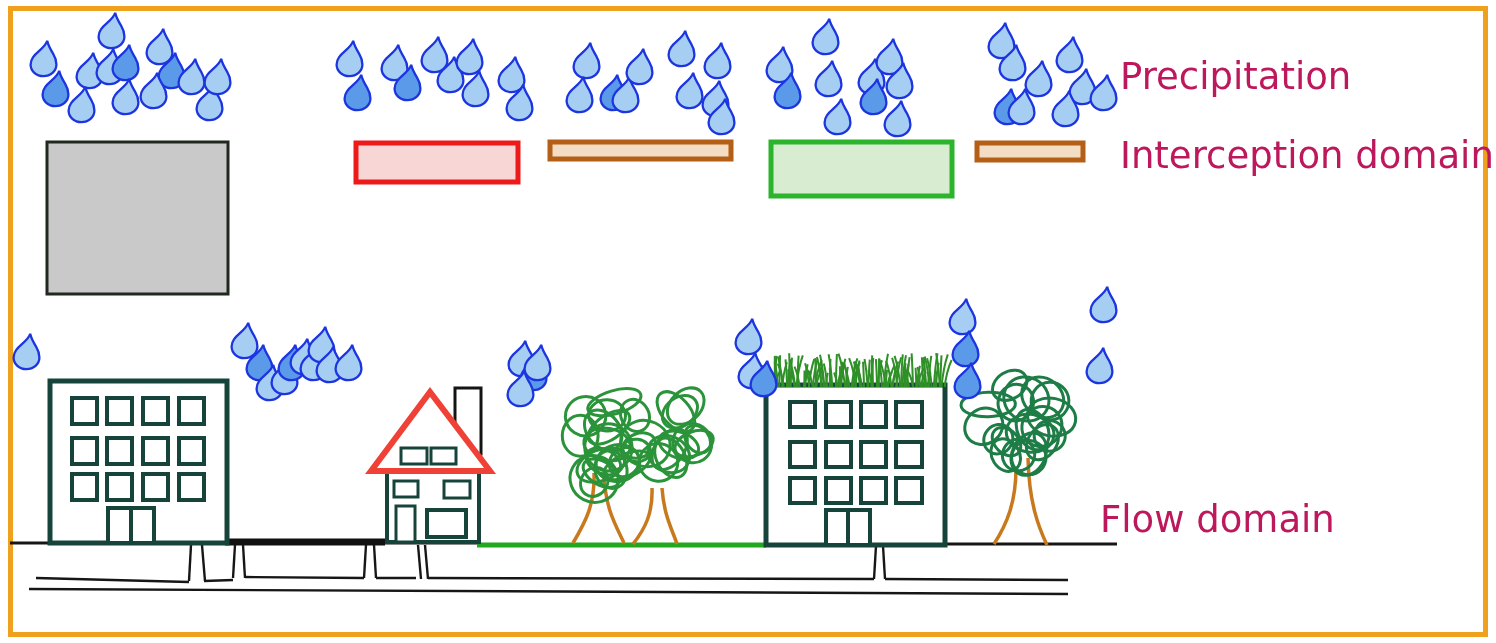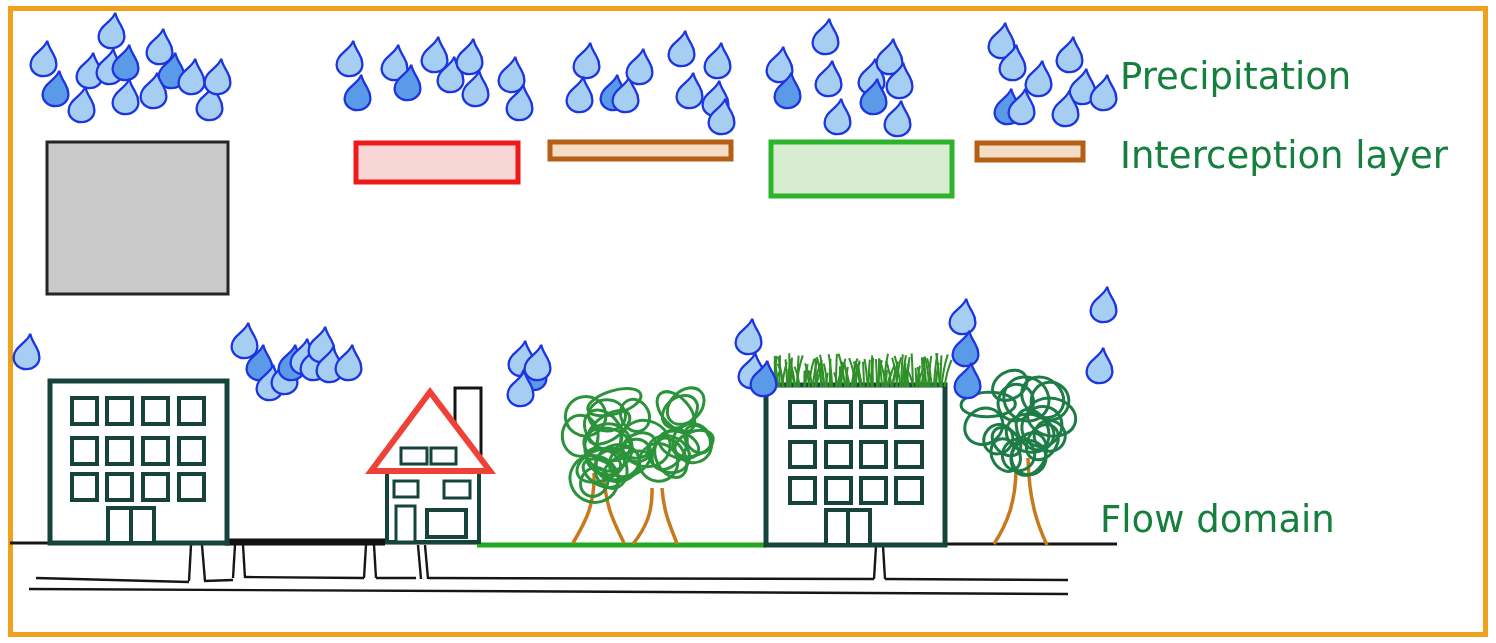--- a/index.html
+++ b/index.html
@@ -1,21 +1,21 @@
 <!DOCTYPE html>
 <html><head>
 <meta charset="utf-8">
 <style>
   html,body{margin:0;padding:0;background:#ffffff;}
   body{width:1496px;height:643px;position:relative;overflow:hidden;
        font-family:"DejaVu Sans","Liberation Sans",sans-serif;}
   .frame{position:absolute;left:8px;top:6px;width:1480px;height:631px;
          box-sizing:border-box;border:5px solid #efa11d;}
   svg.canvas{position:absolute;left:0;top:0;}
-  .lbl{position:absolute;color:#15803d;font-size:37px;white-space:nowrap;
+  .lbl{position:absolute;color:#be185d;font-size:37px;white-space:nowrap;
        letter-spacing:0px;}
   #lbl-precip{left:1120px;top:55px;}
   #lbl-intercept{left:1120px;top:134px;}
   #lbl-flow{left:1100px;top:498px;}
 </style>
 </head>
 <body>
 
 <div class="frame"></div>
 
@@ -334,14 +334,14 @@
       <path d="M17.2,0.8 C18.2,5.5 20.5,9.5 23.2,13.8 C25.3,17.2 26.4,20.8 26.4,24.6 C26.4,31.3 20.5,36.2 13.4,36.2 C6.3,36.2 0.6,31.2 0.6,24.6 C0.6,18.6 4.6,15.0 8.9,11.2 C12.4,8.1 16.2,4.6 17.2,0.8 Z" transform="translate(750,360)" fill="#5a9ae9" stroke="#1c35e0" stroke-width="2.3"></path>
       <path d="M17.2,0.8 C18.2,5.5 20.5,9.5 23.2,13.8 C25.3,17.2 26.4,20.8 26.4,24.6 C26.4,31.3 20.5,36.2 13.4,36.2 C6.3,36.2 0.6,31.2 0.6,24.6 C0.6,18.6 4.6,15.0 8.9,11.2 C12.4,8.1 16.2,4.6 17.2,0.8 Z" transform="translate(949,298)" fill="#a6cdf2" stroke="#1c35e0" stroke-width="2.3"></path>
       <path d="M17.2,0.8 C18.2,5.5 20.5,9.5 23.2,13.8 C25.3,17.2 26.4,20.8 26.4,24.6 C26.4,31.3 20.5,36.2 13.4,36.2 C6.3,36.2 0.6,31.2 0.6,24.6 C0.6,18.6 4.6,15.0 8.9,11.2 C12.4,8.1 16.2,4.6 17.2,0.8 Z" transform="translate(952,330)" fill="#5a9ae9" stroke="#1c35e0" stroke-width="2.3"></path>
       <path d="M17.2,0.8 C18.2,5.5 20.5,9.5 23.2,13.8 C25.3,17.2 26.4,20.8 26.4,24.6 C26.4,31.3 20.5,36.2 13.4,36.2 C6.3,36.2 0.6,31.2 0.6,24.6 C0.6,18.6 4.6,15.0 8.9,11.2 C12.4,8.1 16.2,4.6 17.2,0.8 Z" transform="translate(954,362)" fill="#5a9ae9" stroke="#1c35e0" stroke-width="2.3"></path>
       <path d="M17.2,0.8 C18.2,5.5 20.5,9.5 23.2,13.8 C25.3,17.2 26.4,20.8 26.4,24.6 C26.4,31.3 20.5,36.2 13.4,36.2 C6.3,36.2 0.6,31.2 0.6,24.6 C0.6,18.6 4.6,15.0 8.9,11.2 C12.4,8.1 16.2,4.6 17.2,0.8 Z" transform="translate(1090,286)" fill="#a6cdf2" stroke="#1c35e0" stroke-width="2.3"></path>
       <path d="M17.2,0.8 C18.2,5.5 20.5,9.5 23.2,13.8 C25.3,17.2 26.4,20.8 26.4,24.6 C26.4,31.3 20.5,36.2 13.4,36.2 C6.3,36.2 0.6,31.2 0.6,24.6 C0.6,18.6 4.6,15.0 8.9,11.2 C12.4,8.1 16.2,4.6 17.2,0.8 Z" transform="translate(1086,347)" fill="#a6cdf2" stroke="#1c35e0" stroke-width="2.3"></path>
     </g>
   </svg>
 
 <div class="lbl" id="lbl-precip">Precipitation</div>
-<div class="lbl" id="lbl-intercept">Interception layer</div>
+<div class="lbl" id="lbl-intercept">Interception domain</div>
 <div class="lbl" id="lbl-flow">Flow domain</div>
 
 </body></html>

